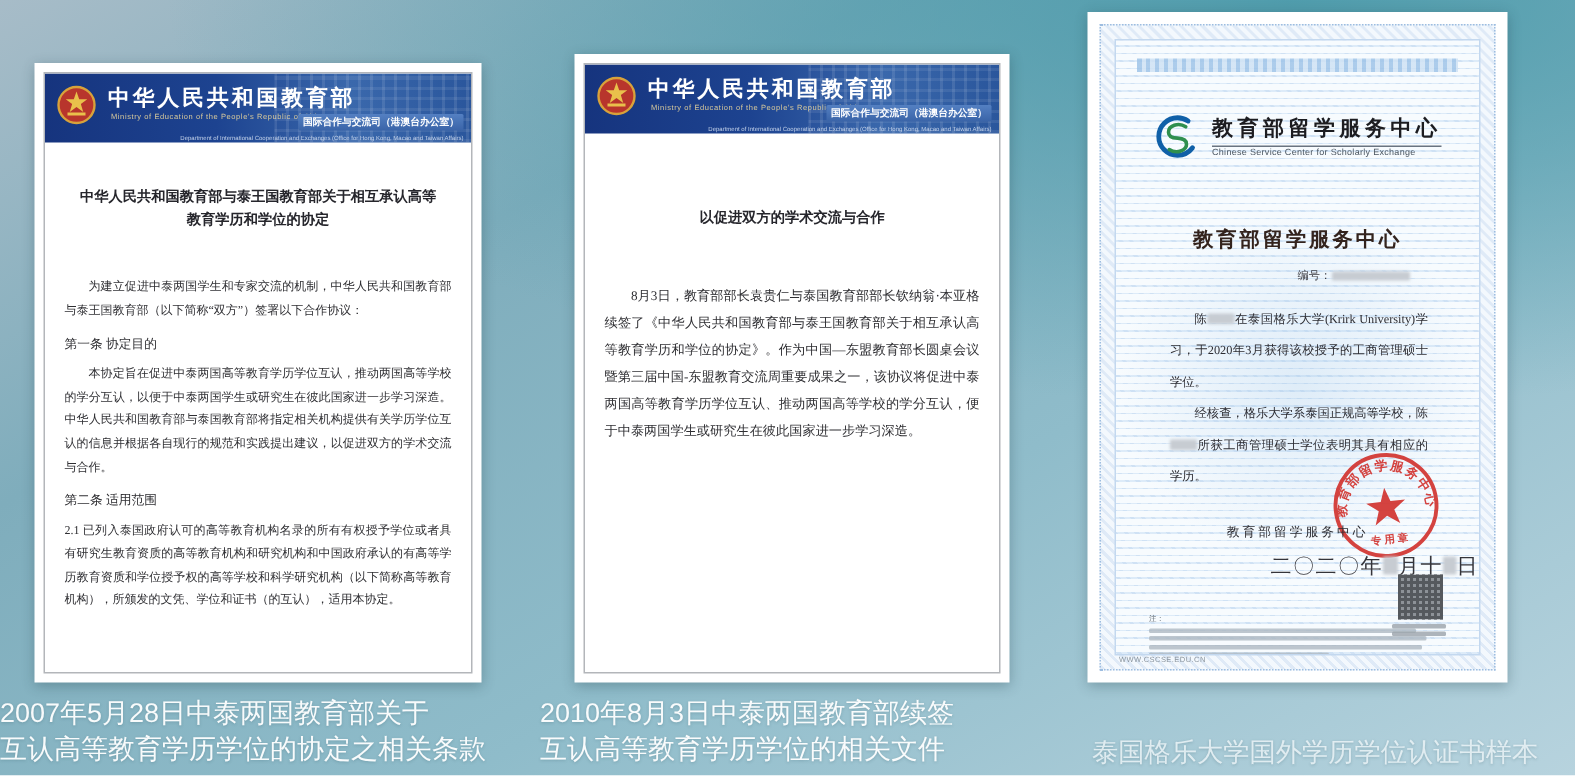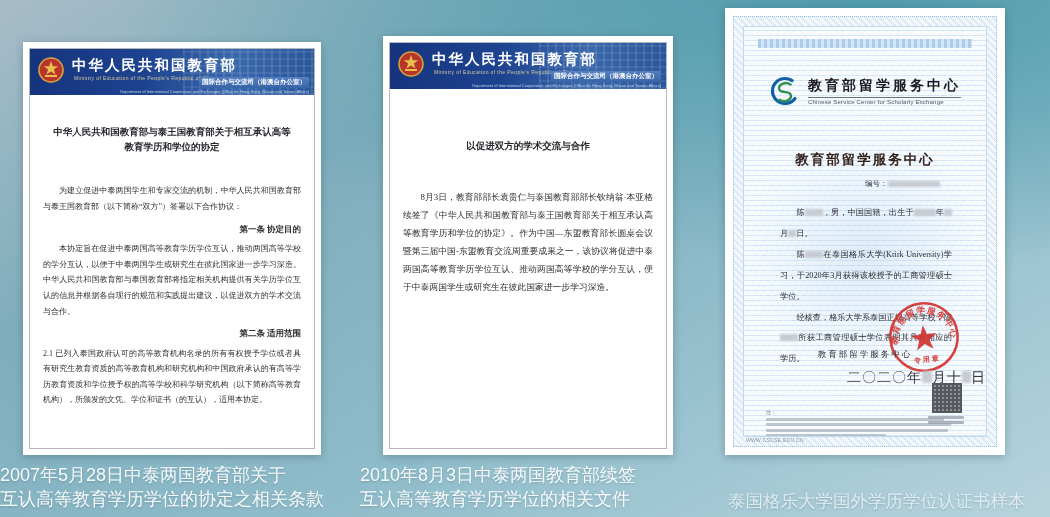--- a/index.html
+++ b/index.html
@@ -23,21 +23,21 @@
   .min-cn{position:absolute;left:42px;top:7px;color:#fff;font-weight:bold;font-size:14.5px;letter-spacing:2px;font-family:"Liberation Serif",serif;white-space:nowrap;}
   .min-en{position:absolute;left:44px;top:26px;color:#d7c99c;font-size:5px;letter-spacing:.4px;white-space:nowrap;}
   .dept{position:absolute;right:5px;top:21px;z-index:2;text-align:right;}
   .dept-cn{display:inline-block;background:linear-gradient(#5480c2,#3a64a8);color:#fff;font-weight:bold;font-size:6.5px;padding:1px 3px;border-radius:1px;white-space:nowrap;}
   .dept-en{color:#c3d2ea;font-size:4px;margin-top:1px;white-space:nowrap;}
   
   .doc-body{padding:8px 13px 0 13px;font-family:"Liberation Serif",serif;color:#2f2f33;font-size:8px;line-height:1.95;text-align:justify;}
   .doc-title{font-weight:bold;text-align:center;font-size:9.5px;line-height:1.6;margin:22px 6px 28px 6px;color:#26262c;}
   .doc2 .doc-title{margin:42px 6px 34px 6px;}
   .para{text-indent:2em;margin:0 0 6px 0;}
-  .sec-head{font-weight:bold;text-align:right;font-size:8.5px;margin:0 0 4px 0;}
+  .sec-head{font-weight:normal;text-align:left;font-size:8.5px;margin:0 0 4px 0;}
   .doc2 .doc-body{font-size:8.8px;line-height:2.05;}
   
   .caption{position:absolute;text-align:left;color:rgba(255,255,255,.95);font-size:18px;line-height:1.32;text-shadow:0 1px 2px rgba(40,80,90,.25);}
   .cap1{left:0;top:464px;width:350px;}
   .cap2{left:360px;top:464px;width:336px;}
   .cap3{left:728px;top:490px;width:312px;color:rgba(233,243,246,.88);font-size:17.5px;}
   
   .cert-frame{position:absolute;inset:8px;border:1px dotted #9dbde0;
     background:repeating-linear-gradient(45deg,#dfeaf7 0 2px,#f3f8fd 2px 5px);}
   .cert-paper{position:absolute;inset:9px;border:1px solid #c3d8ef;background:
@@ -133,21 +133,20 @@
           <div>
             <div class="org-cn">教育部留学服务中心</div>
             <div class="org-en">Chinese Service Center for Scholarly Exchange</div>
           </div>
         </div>
 
         <div class="cert-title">教育部留学服务中心</div>
         <div class="serial">编号：<span class="redact" style="width: 52px;"></span></div>
 
         <div class="cert-text">
-          <p>陈<span class="redact" style="width: 18px;"></span>，男，中国国籍，出生于<span class="redact" style="width: 22px;"></span>年<span class="redact" style="width: 8px;"></span>月<span class="redact" style="width: 8px;"></span>日。</p>
           <p>陈<span class="redact" style="width: 18px;"></span>在泰国格乐大学(Krirk University)学习，于2020年3月获得该校授予的工商管理硕士学位。</p>
           <p>经核查，格乐大学系泰国正规高等学校，陈<span class="redact" style="width: 18px;"></span>所获工商管理硕士学位表明其具有相应的学历。</p>
         </div>
 
         <svg class="seal" viewBox="0 0 70 70">
           <circle cx="35" cy="35" r="31" fill="none" stroke="#d23430" stroke-width="2.4"></circle>
           <path id="sealArc" d="M10 38 A25 25 0 0 1 60 38" fill="none"></path>
           <text font-size="8" fill="#d23430" letter-spacing="1" font-weight="bold">
             <textPath href="#sealArc" startOffset="50%" text-anchor="middle">教育部留学服务中心</textPath>
           </text>

